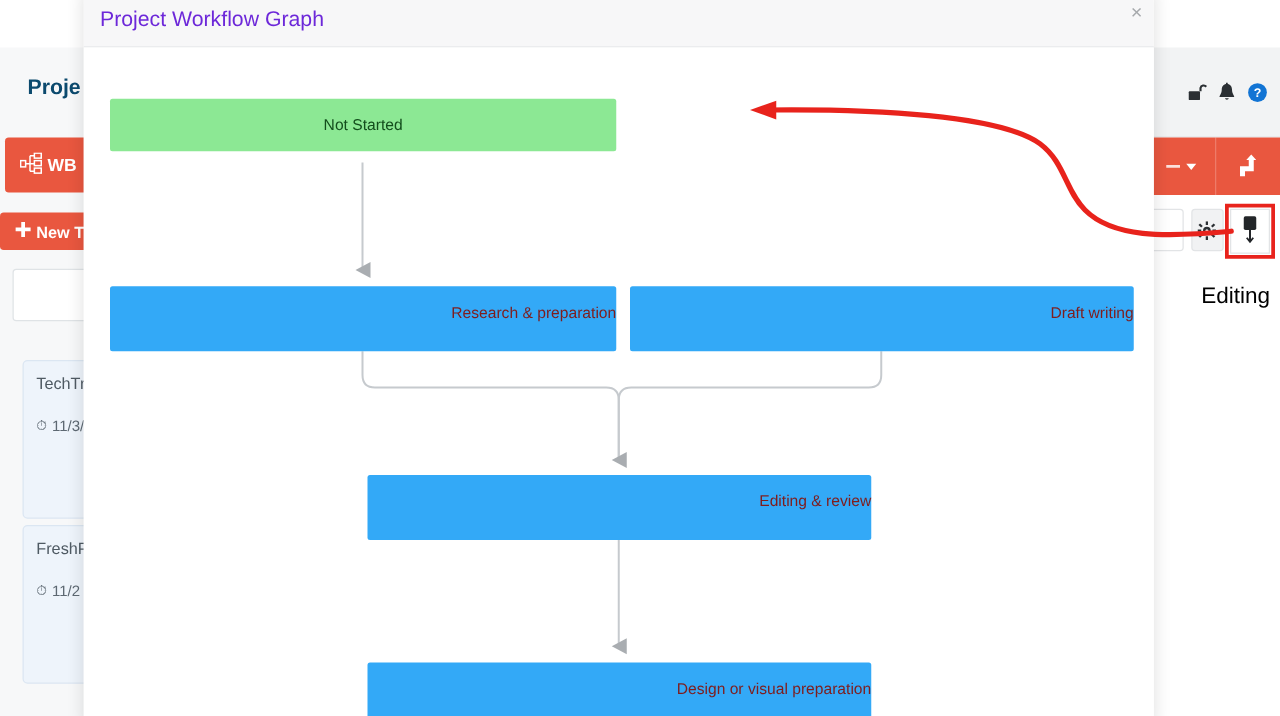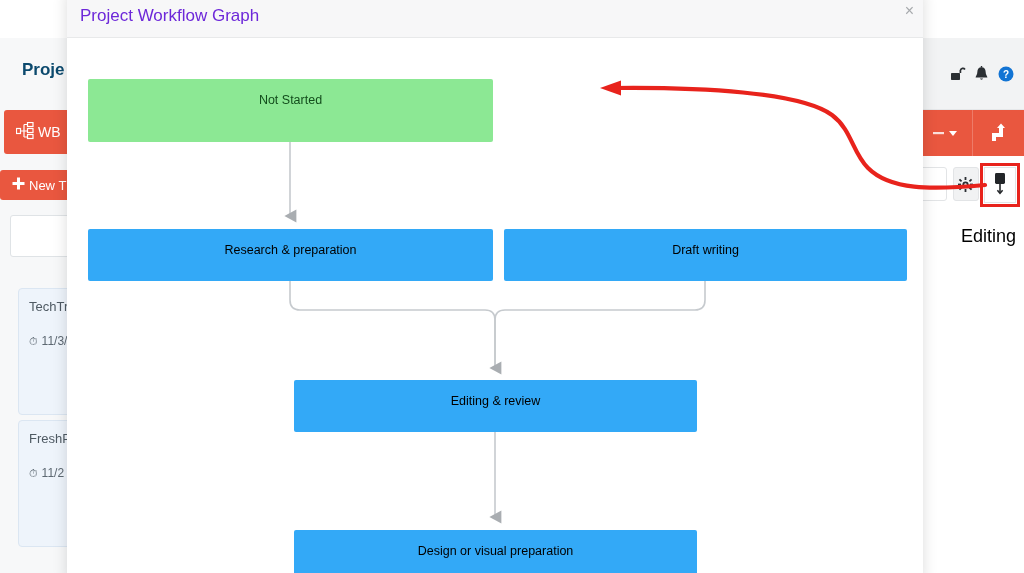--- a/index.html
+++ b/index.html
@@ -38,21 +38,21 @@
     color: #0c4a6e;
     white-space: nowrap;
   }
   .orange-btn {
     position: absolute;
     background: #e9573f;
     color: #ffffff;
     border: none;
     border-radius: 3px;
     font-size: 14px;
-    font-weight: normal;
+    font-weight: bold;
     display: flex;
     align-items: center;
     gap: 4px;
     padding: 0 12px;
     box-sizing: border-box;
     white-space: nowrap;
     cursor: pointer;
   }
   #wbs-button {
     left: 4px; top: 110px;
@@ -248,23 +248,23 @@
     border-radius: 2px;
     box-sizing: border-box;
     display: flex;
     justify-content: center;
     padding-top: 14px;
     font-size: 12.5px;
     color: #1c3246;
     cursor: pointer;
   }
   .node.green { background: #8ce894; color: #134d1c; }
-  .node.blue  { background: #33a9f7; color: #000000; }
-
-  #node-not-started  { left: 21px;  top: 41px;  width: 405px; height: 63px; }
+  .node.blue  { background: #33a9f7; color: #7f1d1d; justify-content: flex-end; }
+
+  #node-not-started  { left: 21px;  top: 41px;  width: 405px; height: 42px; }
   #node-research     { left: 21px;  top: 191px; width: 405px; height: 52px; }
   #node-draft        { left: 437px; top: 191px; width: 403px; height: 52px; }
   #node-editing      { left: 227px; top: 342px; width: 403px; height: 52px; }
   #node-design       { left: 227px; top: 492px; width: 403px; height: 52px; }
 
   #graph-edges {
     position: absolute;
     left: 0; top: 0;
     width: 856px; height: 542px;
     pointer-events: none;

